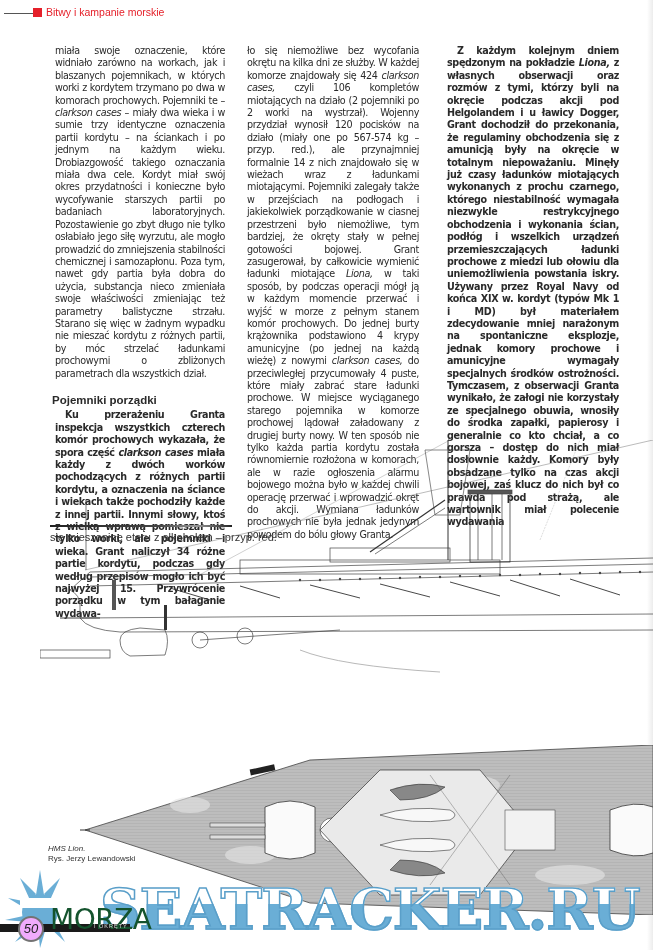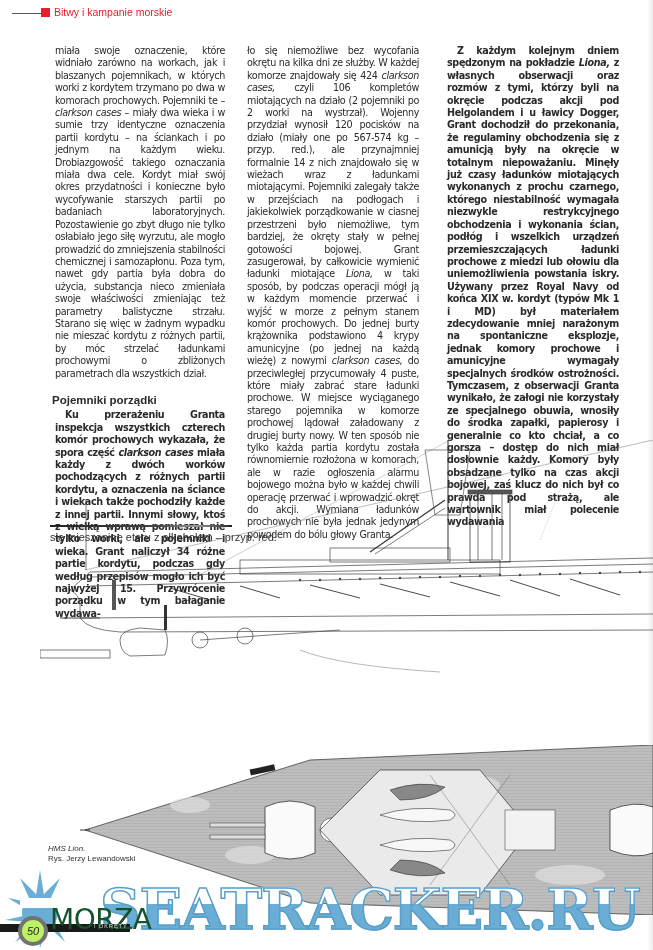--- a/index.html
+++ b/index.html
@@ -1,18 +1,18 @@
 <!DOCTYPE html>
 <html><head>
 <meta charset="utf-8">
 <style>
   html, body { margin: 0; padding: 0; background: #fff; }
   body { width: 653px; height: 950px; position: relative; overflow: hidden;
          font-family: "DejaVu Sans", sans-serif; color: #222; }
-  .header { position: absolute; left: 12px; top: 6px; height: 14px; width: 240px; padding-left: 44px; }
+  .header { position: absolute; left: 4px; top: 6px; height: 14px; width: 240px; padding-left: 44px; }
   .header-line { position: absolute; left: 0; top: 7px; width: 30px; height: 1px; background: #555; }
   .header-square { position: absolute; left: 29px; top: 2px; width: 9px; height: 9px; background: #e5202a; }
   .header-title { position: absolute; left: 42px; top: 0; font-size: 10.5px; color: #e5202a;
                   font-family: "Liberation Sans", sans-serif; white-space: nowrap; }
   .col { position: absolute; font-size: 9.6px; line-height: 12.4px; text-align: justify;
          font-family: "DejaVu Sans", sans-serif; letter-spacing: -0.35px; color: #2a2a2a; }
   .col p { margin: 3px; }
   .col p.indent { text-indent: 10px; font-weight: bold; }
   .col1 { left: 52px; top: 42px; width: 176px; }
   .col2 { left: 244px; top: 42px; width: 178px; }
@@ -30,21 +30,21 @@
   .caption { position: absolute; left: 48px; top: 844px; font-size: 8px; line-height: 10px;
              color: #333; font-family: "Liberation Sans", sans-serif; }
   .caption em { font-style: italic; }
   .logo-sun { position: absolute; left: 0; top: 860px; width: 80px; height: 90px; }
   .logo-morza { position: absolute; left: 50px; top: 903px; font-family: "DejaVu Sans", sans-serif;
                 font-weight: normal; font-size: 28px; color: #14532d; letter-spacing: -0.5px; }
   .logo-bar { position: absolute; left: 0; top: 924px; width: 130px; height: 8px; background: #1a1a1a; }
   .logo-sub { position: absolute; left: 94px; top: 923px; font-size: 5.5px; color: #ddd; letter-spacing: 1px;
               font-family: "Liberation Sans", sans-serif; }
   .page-num { position: absolute; left: 18px; top: 916px; width: 22px; height: 22px; border-radius: 50%;
-              border: 4px solid #737373; background: #bef264; font-size: 11px; font-style: italic;
+              border: 2px solid #737373; background: #f0abfc; font-size: 13px; font-style: italic;
               text-align: center; line-height: 22px; color: #222; font-family: "Liberation Sans", sans-serif; }
   .watermark { position: absolute; left: 100px; top: 876px; font-family: "DejaVu Serif", serif;
                font-weight: bold; font-size: 56px; letter-spacing: -1px; white-space: nowrap;
                color: #6aaed6; -webkit-text-stroke: 1.5px #5a9fc9;
                background: linear-gradient(180deg, #fff 0%, #fff 42%, #6aaed6 42%, #6aaed6 100%);
                -webkit-background-clip: text; background-clip: text; -webkit-text-fill-color: transparent; }
   .right-edge { position: absolute; right: 0; top: 0; width: 6px; height: 950px;
                 background: linear-gradient(90deg,#fff,#ececec); }
 </style>
 </head>

